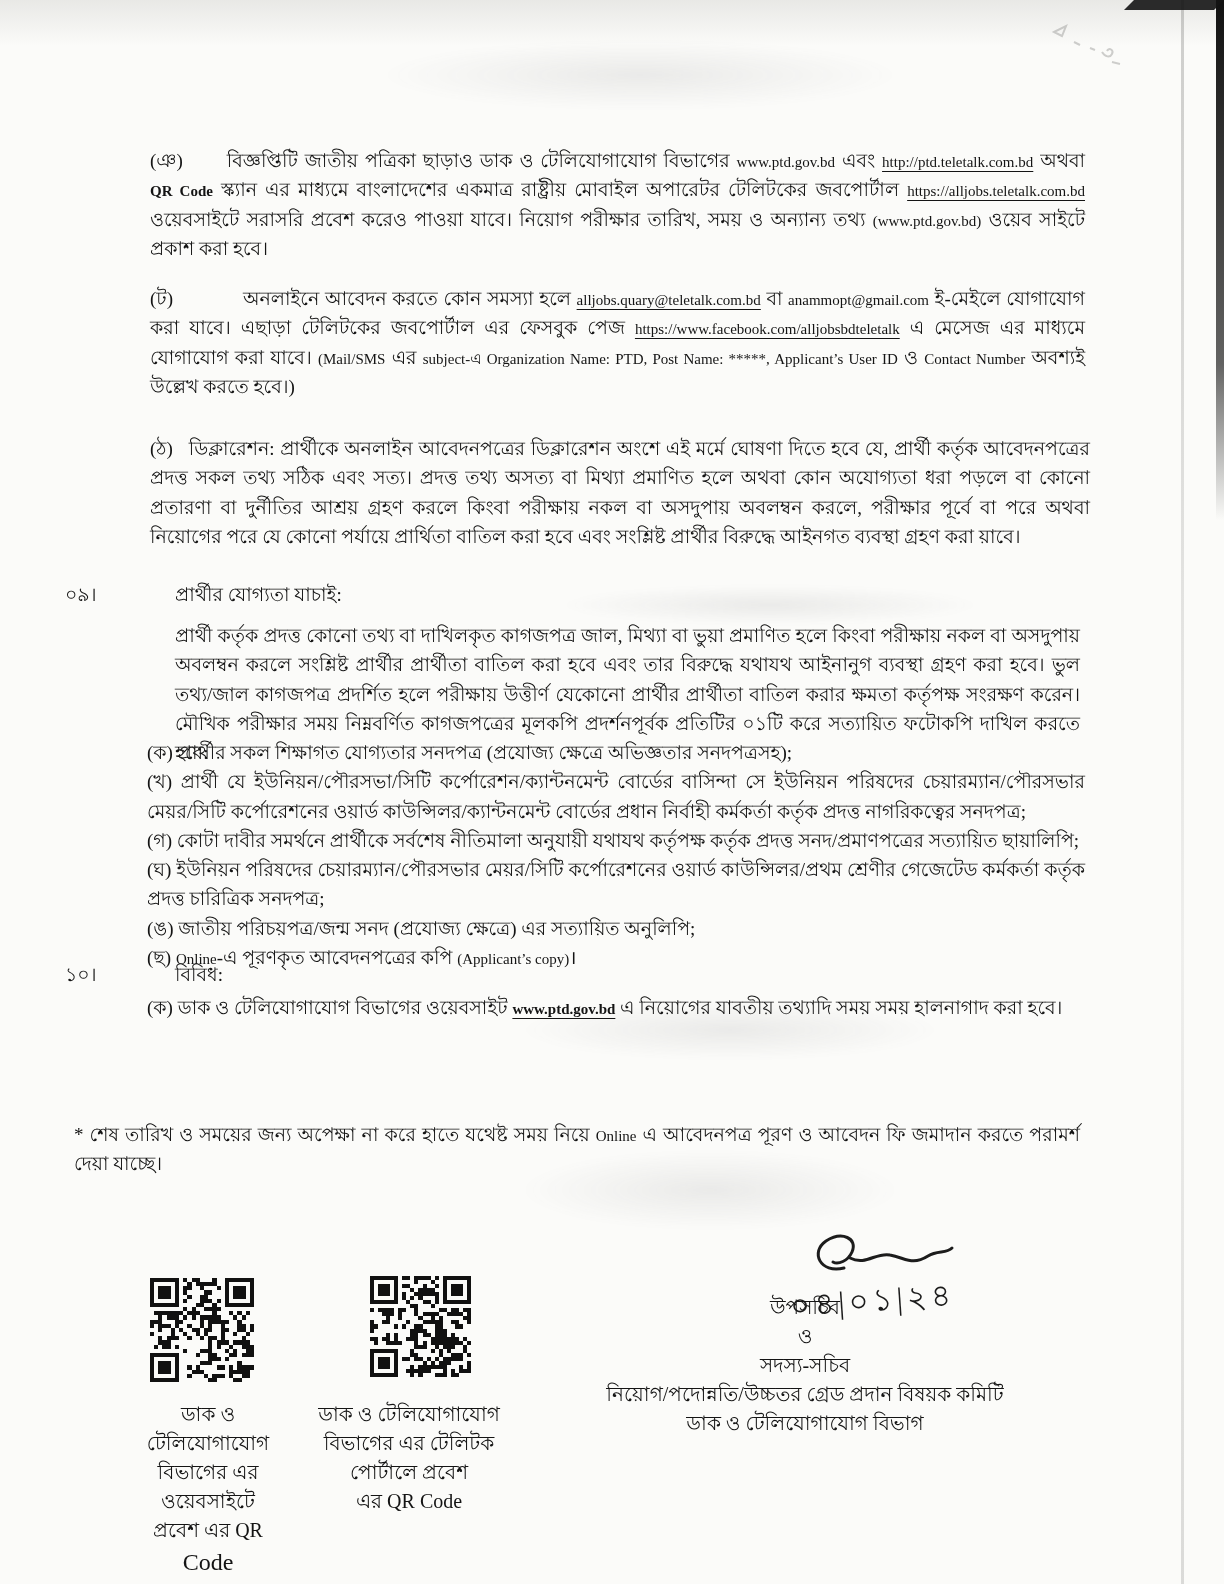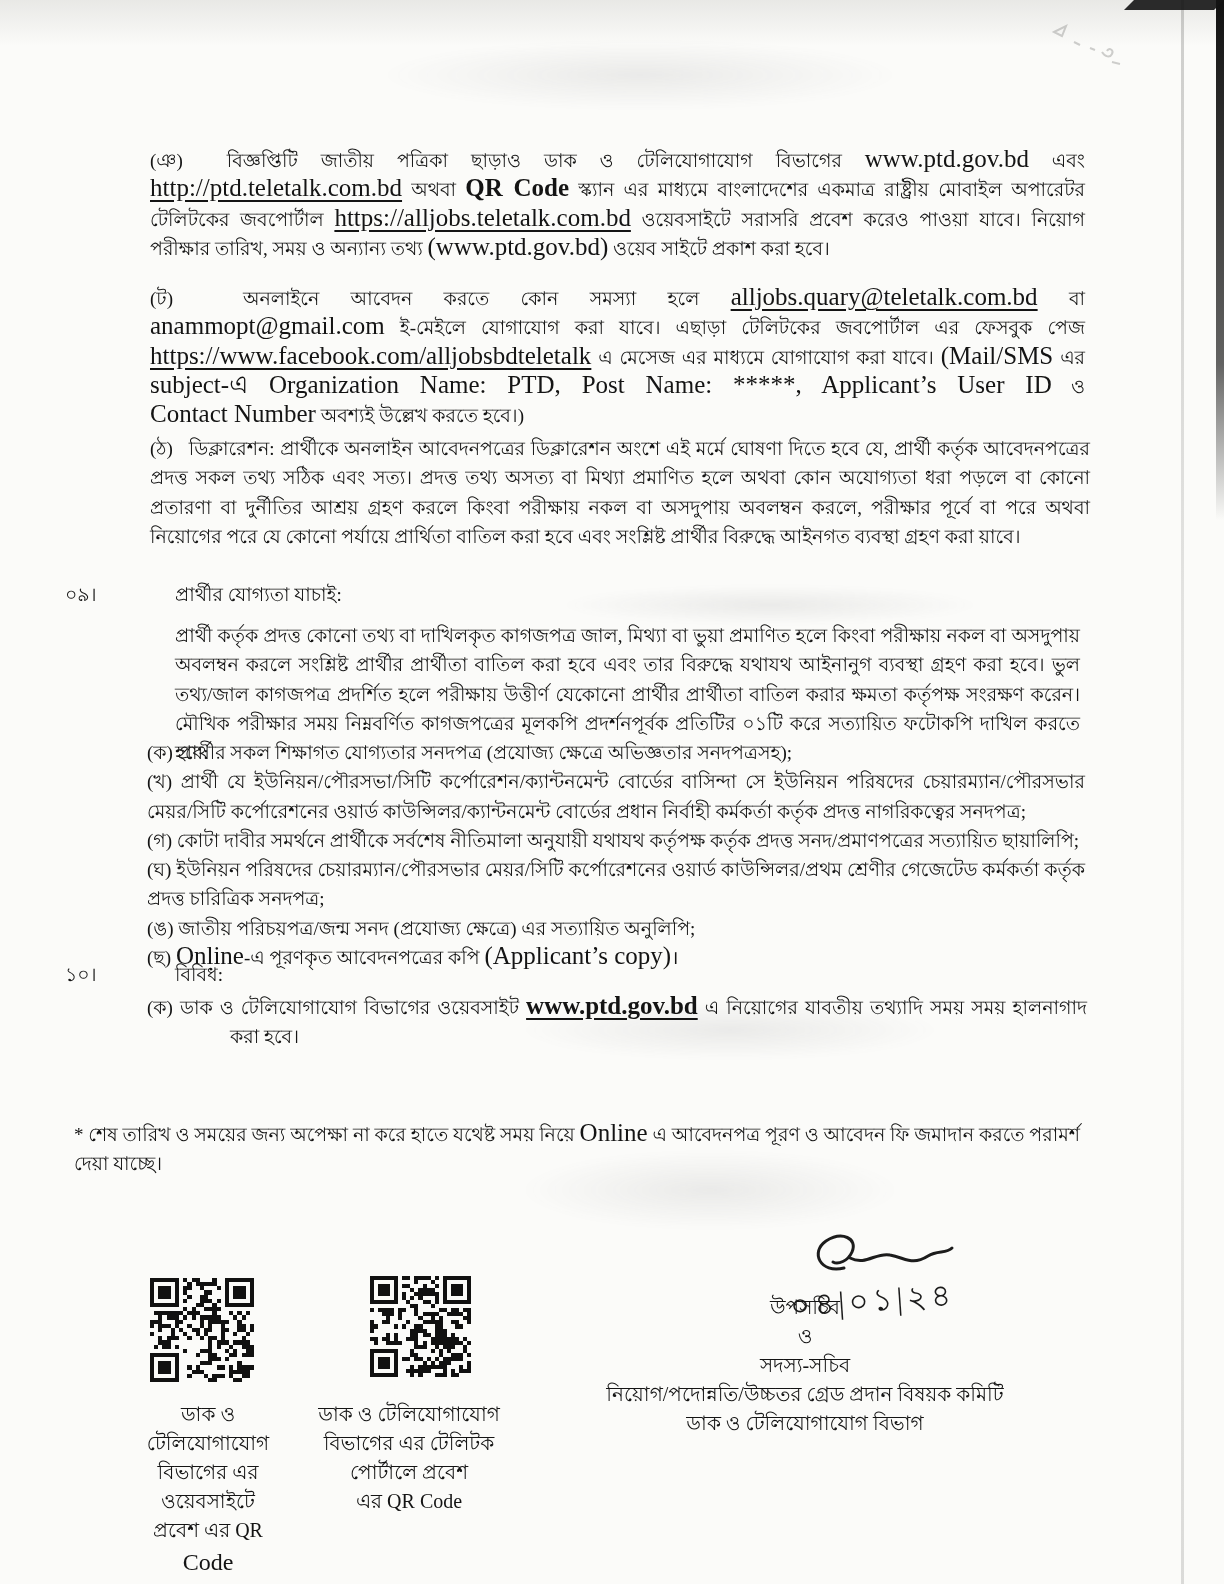--- a/index.html
+++ b/index.html
@@ -20,21 +20,21 @@
   .scan-right-edge{position:absolute;top:0;right:0;width:8px;height:520px;
     background:linear-gradient(#111 ,rgba(17,17,17,.65) 70%,rgba(17,17,17,0));}
   .scan-corner{position:absolute;top:0;right:0;width:90px;height:10px;background:#151515;
     transform-origin:right top;transform:skewX(-45deg);opacity:.9;}
   .pencil-mark{position:absolute;left:1040px;top:18px;width:120px;height:60px;opacity:.4;}
   .bleed{position:absolute;background:radial-gradient(ellipse at center,rgba(90,90,95,.10),rgba(90,90,95,0) 70%);
     filter:blur(2px);}
   
   .blk{position:absolute;line-height:1.54;font-size:19px;text-align:justify;}
   .bn{font-family:"Liberation Serif","DejaVu Sans",serif;}
-  .lat{font-family:"Liberation Serif",serif;font-size:25px;line-height:1;white-space:nowrap;}
+  .lat{font-family:"Liberation Serif",serif;font-size:15px;line-height:1;white-space:nowrap;}
   .lat-u{text-decoration:underline;text-underline-offset:4px;}
   .lat-b{font-weight:bold;}
   .label-gap{display:inline-block;min-width:44px;}
   .label-gap-sm{display:inline-block;min-width:16px;}
   .sec-num{position:absolute;left:65px;font-size:19px;}
   .sec-title{position:absolute;left:175px;font-size:19px;font-weight:bold;}
   .items p{margin:0;padding-left:0;}
   .hang{padding-left:83px;text-indent:-83px;}
   
   .qr-box{position:absolute;}

